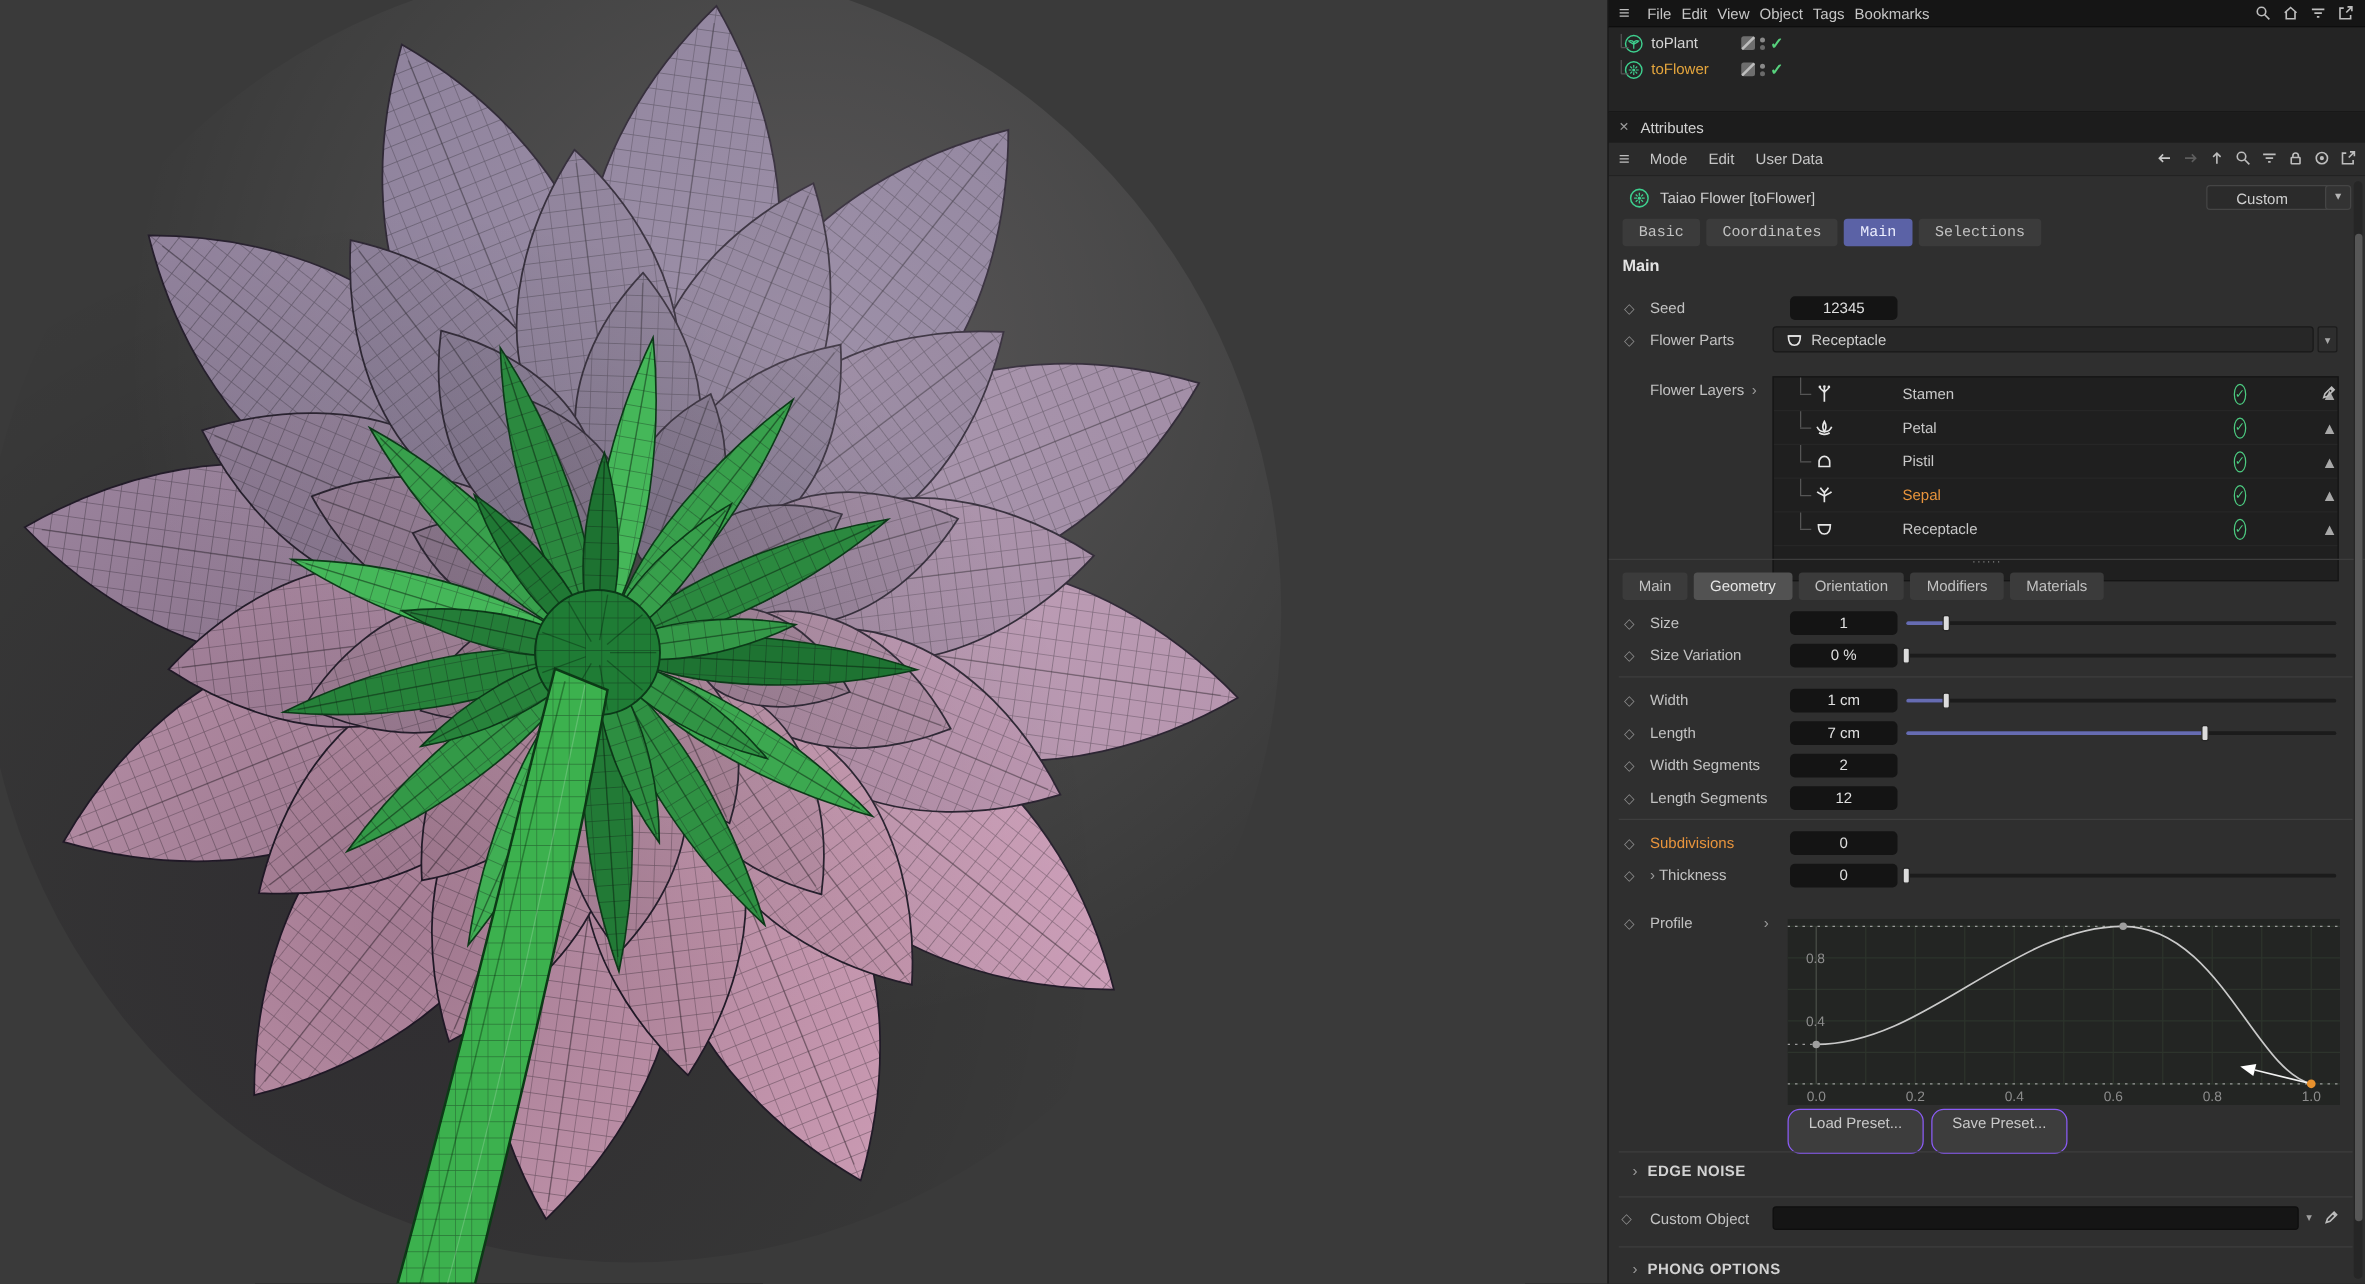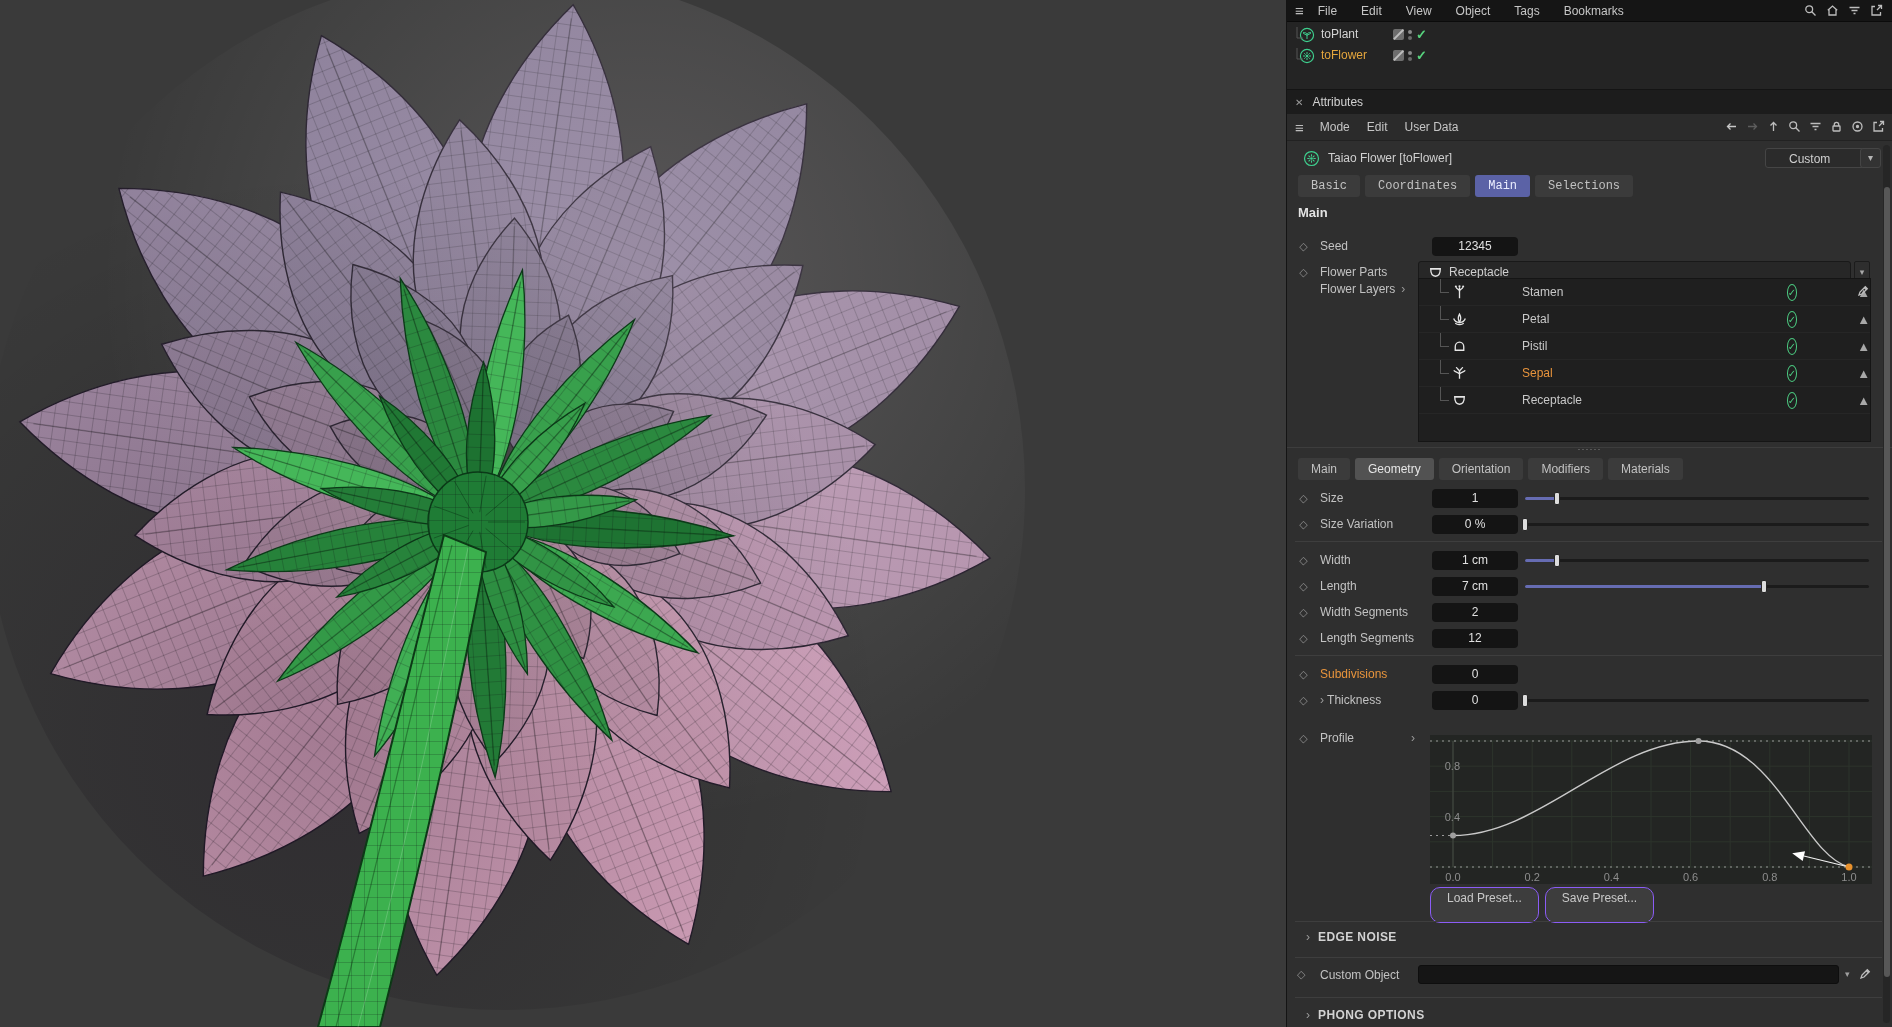--- a/index.html
+++ b/index.html
@@ -5,21 +5,21 @@
   html,body{margin:0;padding:0;background:#1a1a1a;}
   .app{position:relative;width:1892px;height:1027px;overflow:hidden;
        font-family:"Liberation Sans",sans-serif;font-size:12px;color:#c8c8c8;
        background:#2f2f2f;-webkit-font-smoothing:antialiased;}
   
   .viewport{position:absolute;left:0;top:0;width:1286px;height:1027px;background:#3a3a3a;}
   
   .rpanel{position:absolute;left:1286px;top:0;width:606px;height:1027px;background:#2f2f2f;border-left:1px solid #141414;box-sizing:border-box;}
   .menubar{position:absolute;left:0;top:0;width:100%;height:22px;background:#151515;display:flex;align-items:center;box-sizing:border-box;padding:0 8px;border-bottom:1px solid #0b0b0b;}
   .menubar .burger{font-size:15px;color:#bdbdbd;margin-right:14px;line-height:20px;}
-  .menu-items{display:flex;gap:24px;text-align:center;}
+  .menu-items{display:flex;gap:8px;text-align:center;}
   .menu-item{color:#c6c6c6;cursor:default;}
   .mb-icons{margin-left:auto;display:flex;gap:8px;align-items:center;}
   .icn{width:14px;height:14px;display:inline-block;}
   
   .objmgr{position:absolute;left:0;top:22px;width:100%;height:68px;background:#242424;border-bottom:1px solid #141414;box-sizing:border-box;}
   .objrow{position:relative;height:21px;display:flex;align-items:flex-start;padding-left:12px;}
   .objrow .tree{position:absolute;left:4px;top:0;width:12px;height:100%;}
   .obj-label{margin-left:6px;color:#d4d4d4;}
   .obj-label.sel{color:#e5a63d;}
   .obj-toggles{position:absolute;left:106px;display:flex;align-items:center;gap:4px;}
@@ -55,21 +55,21 @@
   .dmd{text-align:center;color:#8f8f8f;font-size:11px;}
   .plabel{color:#c2c2c2;white-space:nowrap;}
   .plabel.orange{color:#e8943c;}
   .vbox{width:86px;height:19px;background:#141414;border-radius:4px;color:#e0e0e0;text-align:center;line-height:19px;}
   .slider{position:relative;height:15px;margin-left:7px;}
   .slider .track{position:absolute;left:0;right:0;top:6px;height:3px;background:#1b1b1b;border-radius:2px;}
   .slider .fill{position:absolute;left:0;top:6px;height:3px;background:#666cb2;border-radius:2px;}
   .slider .handle{position:absolute;top:1px;width:6px;height:13px;background:#dcdcdc;border:1px solid #262626;border-radius:2px;margin-left:-3px;box-sizing:border-box;}
   .dd{position:absolute;left:131px;top:2px;width:433px;height:21px;background:#272727;border:1px solid #191919;border-radius:3px;display:flex;align-items:center;gap:7px;padding-left:8px;box-sizing:border-box;color:#cfcfcf;}
   .dd-arrow{position:absolute;left:567px;top:2px;width:16px;height:21px;background:#2e2e2e;border:1px solid #1c1c1c;border-radius:2px;color:#a8a8a8;font-size:9px;text-align:center;line-height:20px;box-sizing:border-box;}
-  .layers-wrap{position:absolute;left:0;top:137px;width:100%;height:164px;}
+  .layers-wrap{position:absolute;left:0;top:160px;width:100%;height:164px;}
   .fl-label{position:absolute;left:33px;top:4px;color:#c2c2c2;}
   .fl-chev{color:#9a9a9a;margin-left:6px;}
   .layers{position:absolute;left:131px;top:0;width:453px;height:164px;background:#1f1f1f;border:1px solid #151515;box-sizing:border-box;}
   .lrow{position:relative;height:26px;display:flex;align-items:center;border-bottom:1px solid rgba(255,255,255,0.035);gap:47px;}
   .lrow .stub{position:absolute;left:21px;top:13px;width:9px;height:1px;background:#555;}
   .lrow .vline{position:absolute;left:21px;top:0;width:1px;height:13px;background:#555;}
   .lrow .licon{margin-left:32px;width:17px;height:17px;}
   .lrow .lname{margin-left:7px;color:#c8c8c8;width:120px;}
   .lrow .lname.sel{color:#e8943c;}
   .ccheck{width:15px;height:15px;border:1.5px solid #4ccb81;border-radius:50%;color:#4ccb81;font-size:10px;line-height:15px;text-align:center;margin-left:150px;}

